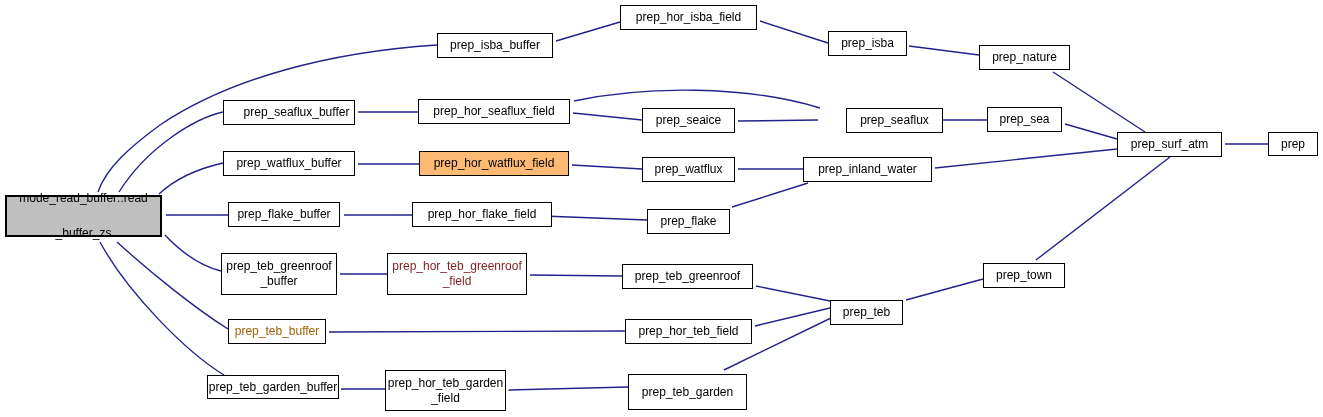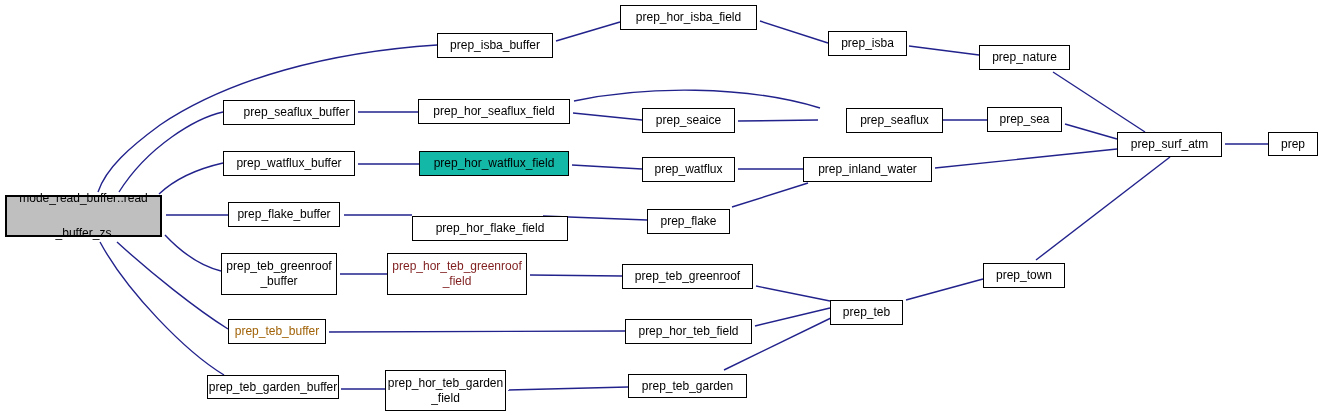--- a/index.html
+++ b/index.html
@@ -105,33 +105,33 @@
       </div>
       <div class="node" style="left: 818px; top: 108px; width: 97px; height: 25px; background: rgb(255, 255, 255); border-color: rgb(0, 0, 0); color: rgb(0, 0, 0); margin-left: 28px;">
         <div class="line">prep_seaflux</div>
       </div>
       <div class="node" style="left: 987px; top: 107px; width: 75px; height: 25px; background: rgb(255, 255, 255); border-color: rgb(0, 0, 0); color: rgb(0, 0, 0);">
         <div class="line">prep_sea</div>
       </div>
       <div class="node" style="left: 223px; top: 151px; width: 132px; height: 25px; background: rgb(255, 255, 255); border-color: rgb(0, 0, 0); color: rgb(0, 0, 0);">
         <div class="line">prep_watflux_buffer</div>
       </div>
-      <div class="node" style="left: 419px; top: 151px; width: 150px; height: 25px; background: #14b8a6; border-color: rgb(0, 0, 0); color: rgb(0, 0, 0);">
+      <div class="node" style="left: 419px; top: 151px; width: 150px; height: 25px; background: #fdba74; border-color: rgb(0, 0, 0); color: rgb(0, 0, 0);">
         <div class="line">prep_hor_watflux_field</div>
       </div>
       <div class="node" style="left: 642px; top: 157px; width: 93px; height: 25px; background: rgb(255, 255, 255); border-color: rgb(0, 0, 0); color: rgb(0, 0, 0);">
         <div class="line">prep_watflux</div>
       </div>
       <div class="node" style="left: 803px; top: 157px; width: 129px; height: 25px; background: rgb(255, 255, 255); border-color: rgb(0, 0, 0); color: rgb(0, 0, 0);">
         <div class="line">prep_inland_water</div>
       </div>
       <div class="node" style="left: 228px; top: 202px; width: 112px; height: 25px; background: rgb(255, 255, 255); border-color: rgb(0, 0, 0); color: rgb(0, 0, 0);">
         <div class="line">prep_flake_buffer</div>
       </div>
-      <div class="node" style="left: 412px; top: 216px; width: 156px; height: 25px; background: rgb(255, 255, 255); border-color: rgb(0, 0, 0); color: rgb(0, 0, 0);">
+      <div class="node" style="left: 412px; top: 202px; width: 140px; height: 25px; background: rgb(255, 255, 255); border-color: rgb(0, 0, 0); color: rgb(0, 0, 0);">
         <div class="line">prep_hor_flake_field</div>
       </div>
       <div class="node" style="left: 647px; top: 209px; width: 83px; height: 25px; background: rgb(255, 255, 255); border-color: rgb(0, 0, 0); color: rgb(0, 0, 0);">
         <div class="line">prep_flake</div>
       </div>
       <div class="node" style="left: 221px; top: 253px; width: 116px; height: 42px; background: rgb(255, 255, 255); border-color: rgb(0, 0, 0); color: rgb(0, 0, 0);">
         <div class="line">prep_teb_greenroof</div>
         <div class="line">_buffer</div>
       </div>
       <div class="node" style="left: 387px; top: 253px; width: 140px; height: 42px; background: rgb(255, 255, 255); border-color: rgb(0, 0, 0); color: #7f1d1d;">
@@ -153,21 +153,21 @@
       <div class="node" style="left: 983px; top: 263px; width: 82px; height: 25px; background: rgb(255, 255, 255); border-color: rgb(0, 0, 0); color: rgb(0, 0, 0);">
         <div class="line">prep_town</div>
       </div>
       <div class="node" style="left: 207px; top: 375px; width: 132px; height: 24px; background: rgb(255, 255, 255); border-color: rgb(0, 0, 0); color: rgb(0, 0, 0);">
         <div class="line">prep_teb_garden_buffer</div>
       </div>
       <div class="node" style="left: 385px; top: 370px; width: 121px; height: 41px; background: rgb(255, 255, 255); border-color: rgb(0, 0, 0); color: rgb(0, 0, 0); align-items: center;">
         <div class="line">prep_hor_teb_garden</div>
         <div class="line">_field</div>
       </div>
-      <div class="node" style="left: 628px; top: 374px; width: 119px; height: 24px; background: rgb(255, 255, 255); border-color: rgb(0, 0, 0); color: rgb(0, 0, 0);">
+      <div class="node" style="left: 628px; top: 374px; width: 119px; height: 36px; background: rgb(255, 255, 255); border-color: rgb(0, 0, 0); color: rgb(0, 0, 0);">
         <div class="line">prep_teb_garden</div>
       </div>
       <div class="node" style="left: 1117px; top: 132px; width: 105px; height: 25px; background: rgb(255, 255, 255); border-color: rgb(0, 0, 0); color: rgb(0, 0, 0);">
         <div class="line">prep_surf_atm</div>
       </div>
       <div class="node" style="left: 1268px; top: 132px; width: 50px; height: 24px; background: rgb(255, 255, 255); border-color: rgb(0, 0, 0); color: rgb(0, 0, 0);">
         <div class="line">prep</div>
       </div>
     </div>
 </div>

